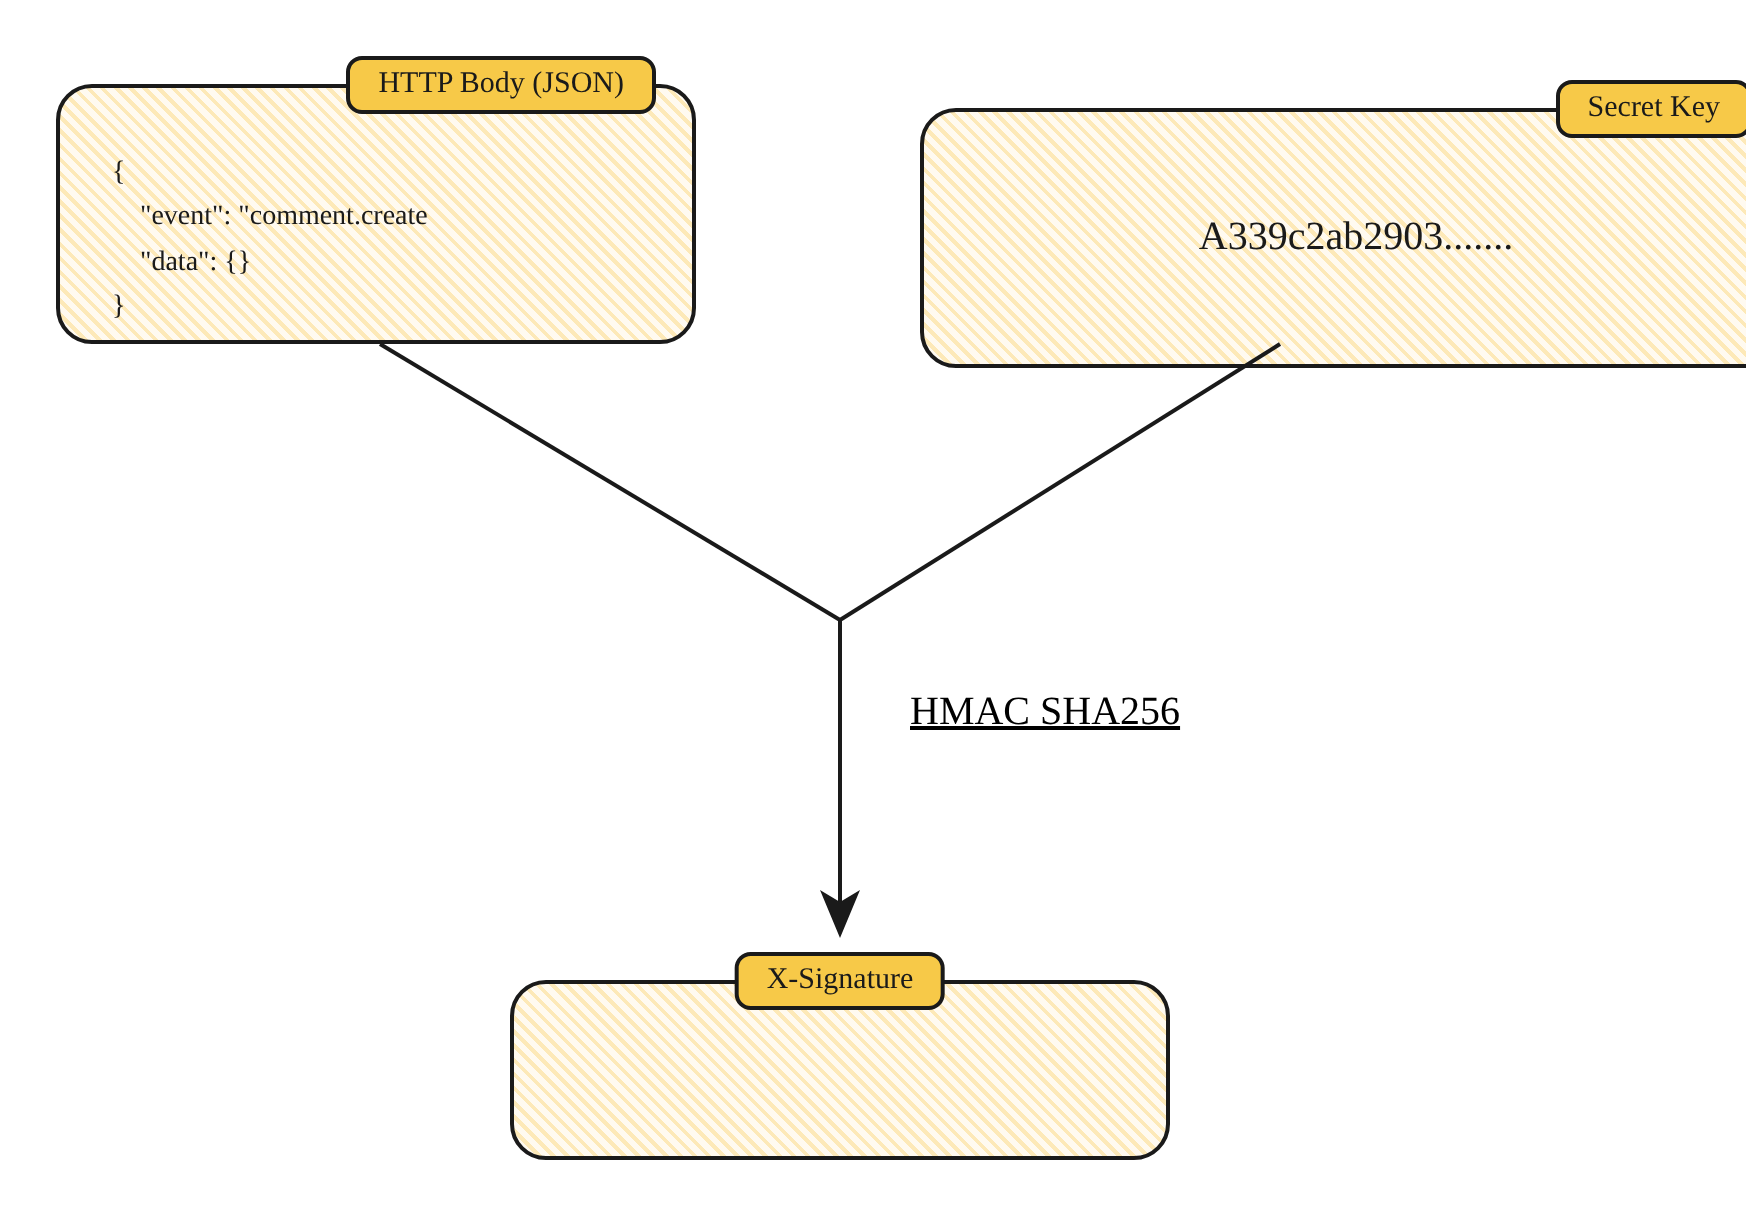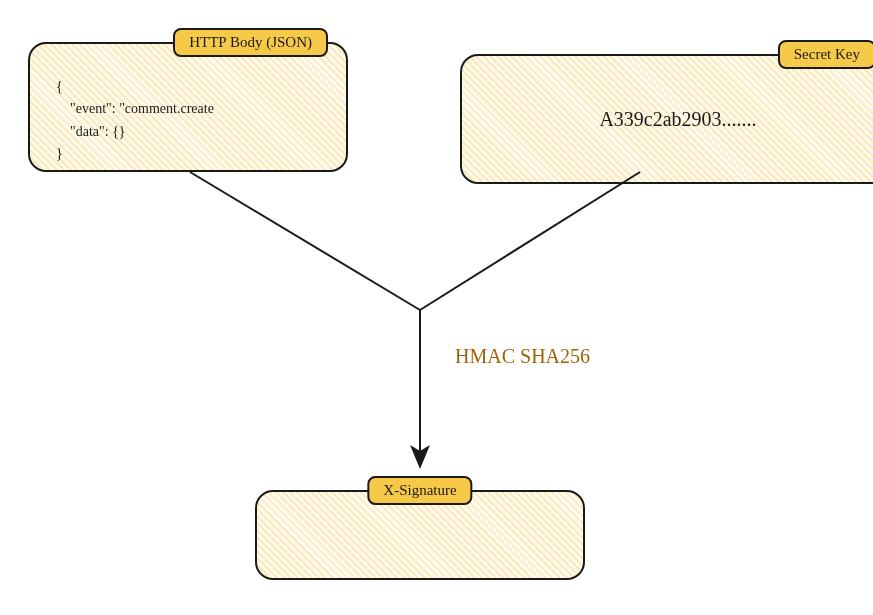--- a/index.html
+++ b/index.html
@@ -48,21 +48,22 @@
     font-size: 20px;
     left: 0;
     right: 0;
     top: 50%;
     transform: translateY(-50%);
     text-align: center;
   }
   .algo-text {
     position: absolute;
     font-size: 20px;
-    color: #a16207;
+    color: #000000;
+    text-decoration: underline;
   }
   .sig-content {
     font-size: 14px;
     line-height: 1.4;
     left: 0;
     right: 0;
     top: 50%;
     transform: translateY(-50%);
     text-align: center;
   }

